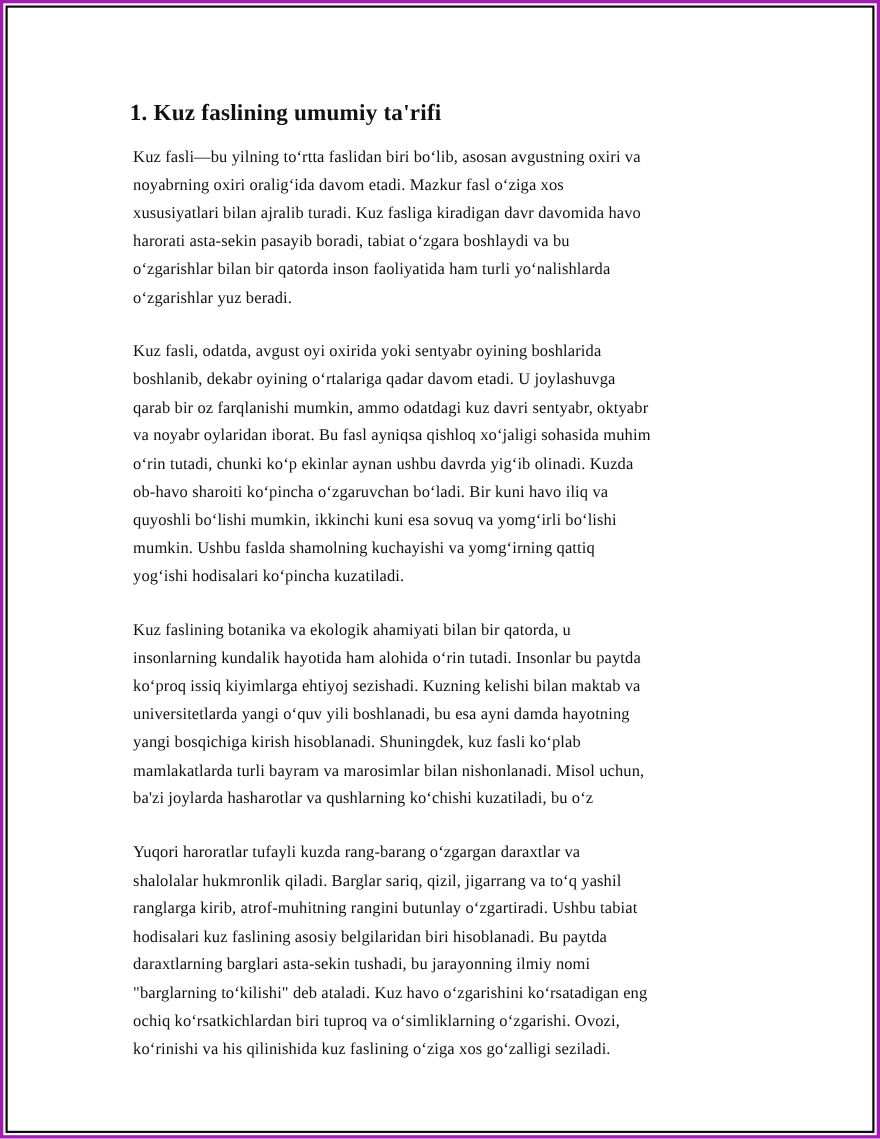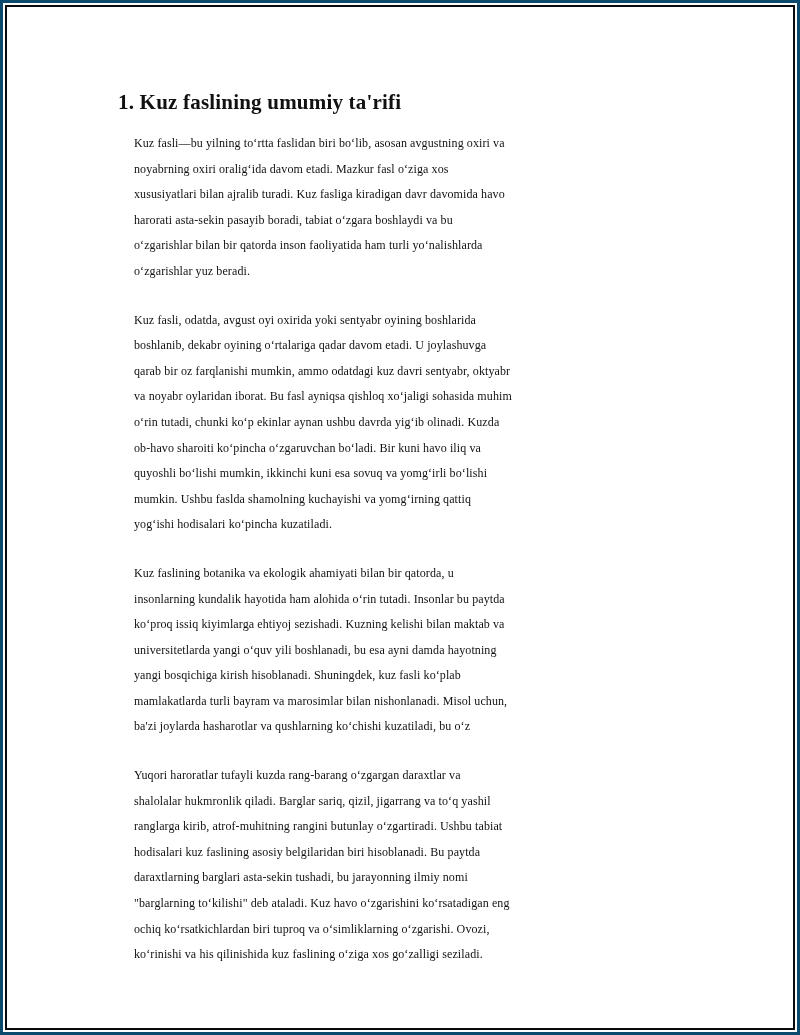--- a/index.html
+++ b/index.html
@@ -10,21 +10,21 @@
     height: 1035px;
     background: #ffffff;
     font-family: "Liberation Serif", "DejaVu Serif", serif;
     color: #111111;
   }
   .frame {
     position: absolute;
     inset: 0;
     width: 800px;
     height: 1035px;
-    border: 3px solid #0c4a6e;
+    border: 3px solid #a21caf;
     padding: 2px;
     background: #ffffff;
   }
   .inner-frame {
     width: 100%;
     height: 100%;
     border: 2px solid #0a0a0a;
     background: #ffffff;
     overflow: hidden;
   }
@@ -32,23 +32,23 @@
     padding: 82px 100px 0 111px;
   }
   .doc-heading {
     font-size: 21px;
     line-height: 27px;
     font-weight: bold;
     margin: 0 0 15px 0;
     letter-spacing: 0.2px;
   }
   .doc-paragraph {
-    font-size: 12px;
+    font-size: 15px;
     line-height: 25.6px;
-    margin: 0 0 23px 16px;
+    margin: 0 0 23px 3px;
     white-space: pre;        
     letter-spacing: 0.1px;
   }
 </style>
 </head>
 <body>
 
 <div class="frame">
   <div class="inner-frame">
     <div class="content">

